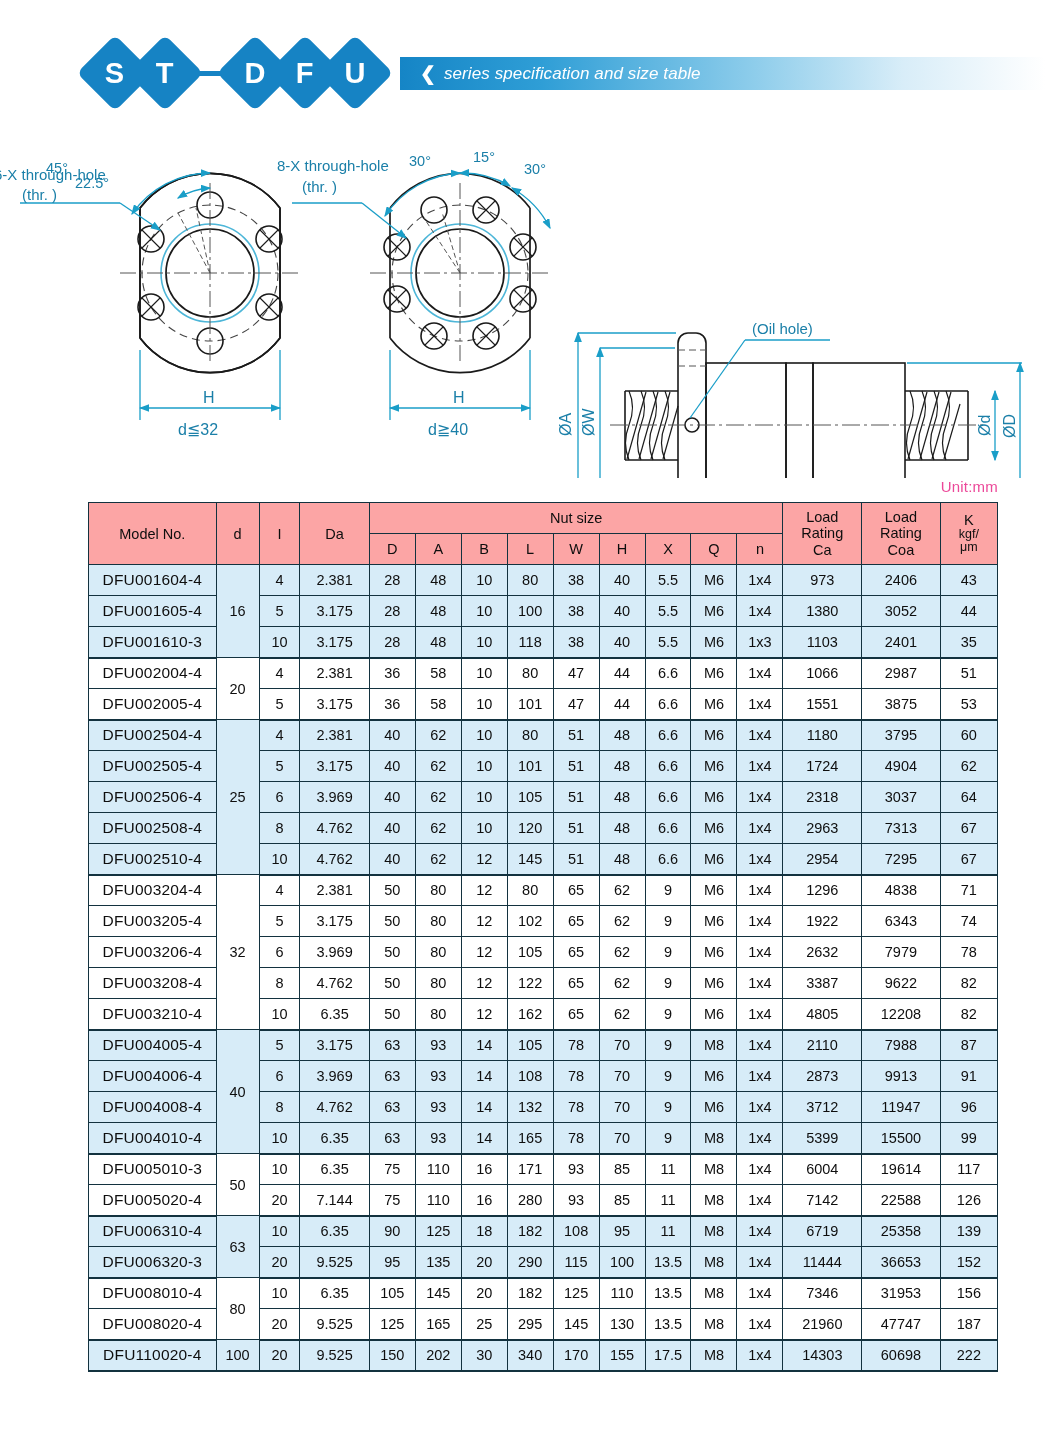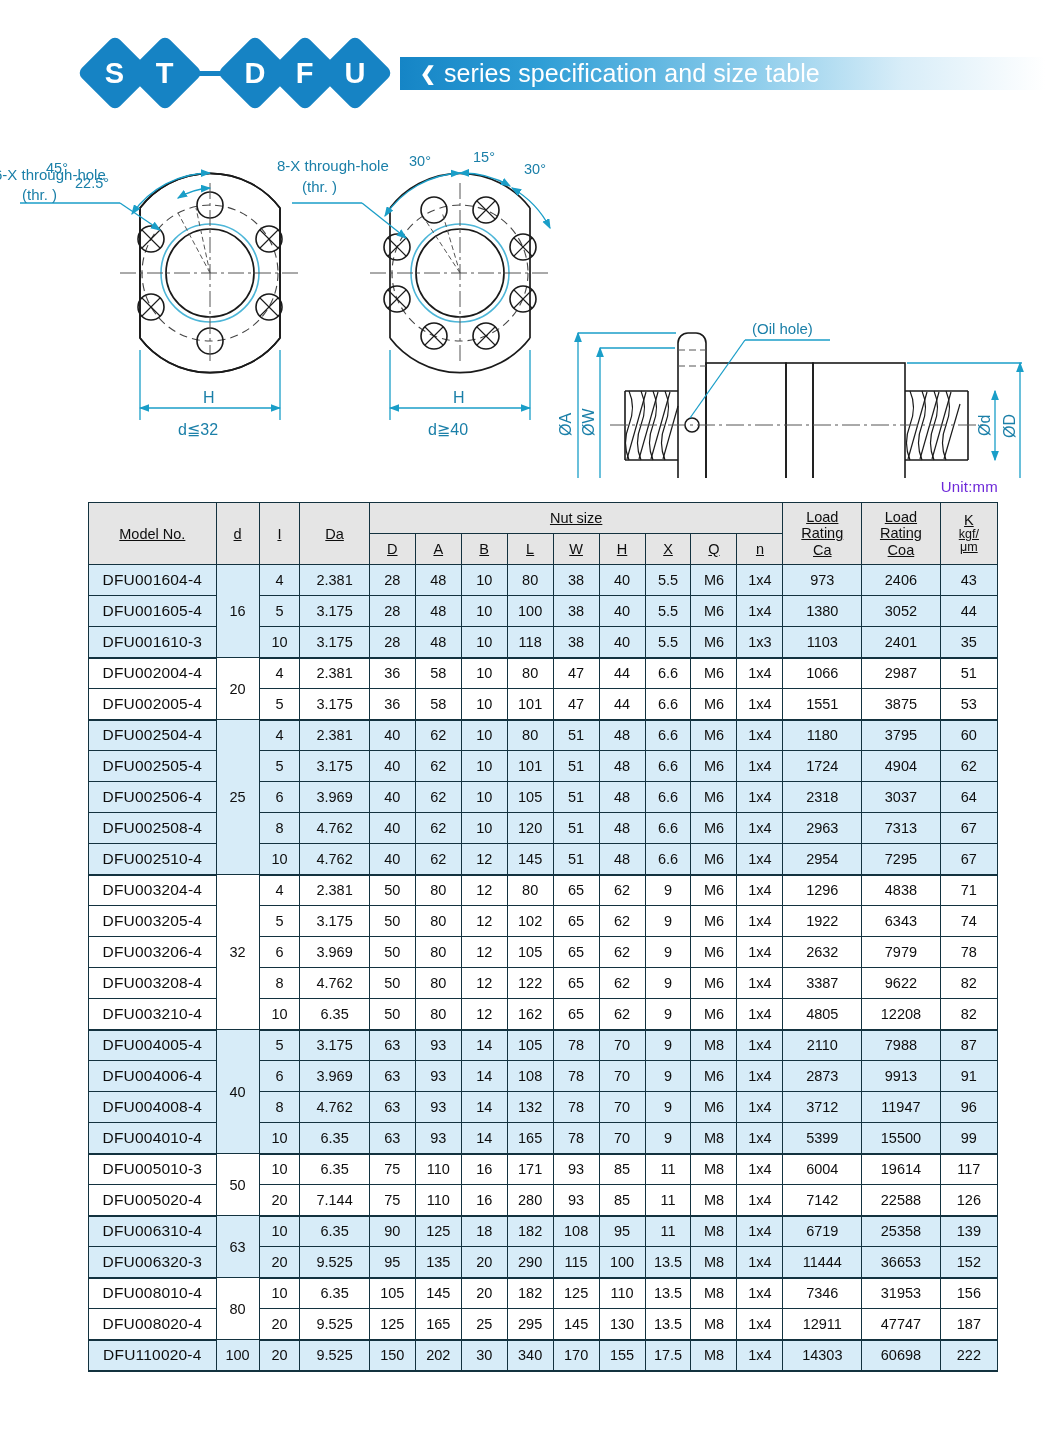--- a/index.html
+++ b/index.html
@@ -66,40 +66,41 @@
   }
   .banner-chevron {
     color: #ffffff;
     font-size: 19px;
     font-weight: bold;
     margin-right: 8px;
     line-height: 1;
   }
   .banner-text {
     color: #ffffff;
-    font-size: 25px;
+    font-size: 17px;
     font-weight: normal;
     letter-spacing: .1px;
     white-space: nowrap;
+    font-style: italic;
   }
 
   
   .drawings {
     position: relative;
     height: 370px;
     width: 1060px;
   }
   .drawings svg { display: block; }
 
   .unit-label {
     position: absolute;
     right: 62px;
     top: 478px;
     font-size: 15px;
-    color: #6d28d9;
+    color: #ec4899;
     letter-spacing: .2px;
   }
 
   
   .table-wrap {
     position: absolute;
     left: 88px;
     top: 502px;
     width: 910px;
   }
@@ -113,23 +114,22 @@
     border: 1.6px solid #13323f;
     text-align: center;
     vertical-align: middle;
     font-size: 14.5px;
     color: #0e0e0e;
     padding: 0;
     height: 31px;
     font-family: "Liberation Sans", sans-serif;
   }
   table.spec thead th {
-    background: #e5e5e5;
+    background: #fca5a5;
     font-weight: normal;
-    text-decoration: underline;
   }
   .th-big { font-size: 20px; }
   .th-mid { font-size: 17px; }
   .th-sub { font-size: 15px; }
   .th-small { font-size: 13.5px; line-height: 1.12; }
   .th-k { font-size: 19px; line-height: 1.05; }
   .th-k small { font-size: 12.5px; display: block; font-weight: normal; }
 
   tbody td.model { font-size: 15.5px; letter-spacing: .2px; }
   tbody tr.tint td { background: #d7ecf8; }
@@ -861,21 +861,21 @@
           <td>9.525</td>
           <td>125</td>
           <td>165</td>
           <td>25</td>
           <td>295</td>
           <td>145</td>
           <td>130</td>
           <td>13.5</td>
           <td>M8</td>
           <td>1x4</td>
-          <td>12911</td>
+          <td>21960</td>
           <td>47747</td>
           <td>187</td>
         </tr>
         <tr class="tint group-end">
           <td class="model">DFU110020-4</td>
           <td class="dcell" rowspan="1">100</td>
           <td>20</td>
           <td>9.525</td>
           <td>150</td>
           <td>202</td>

